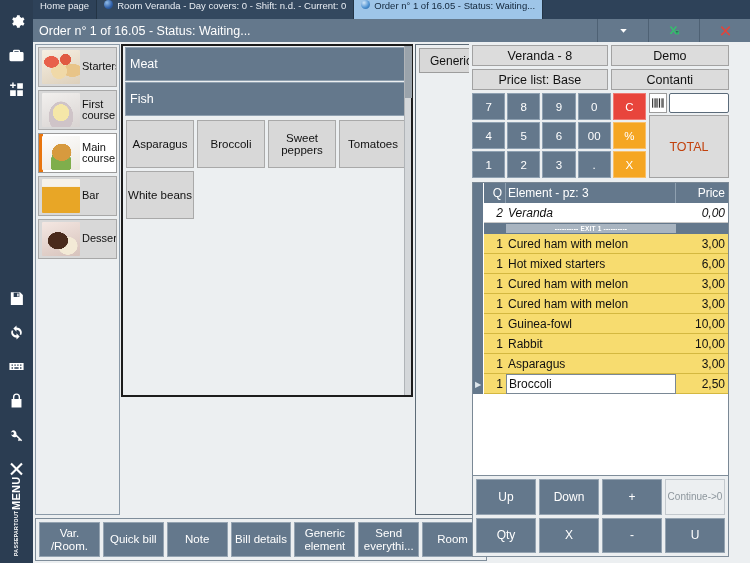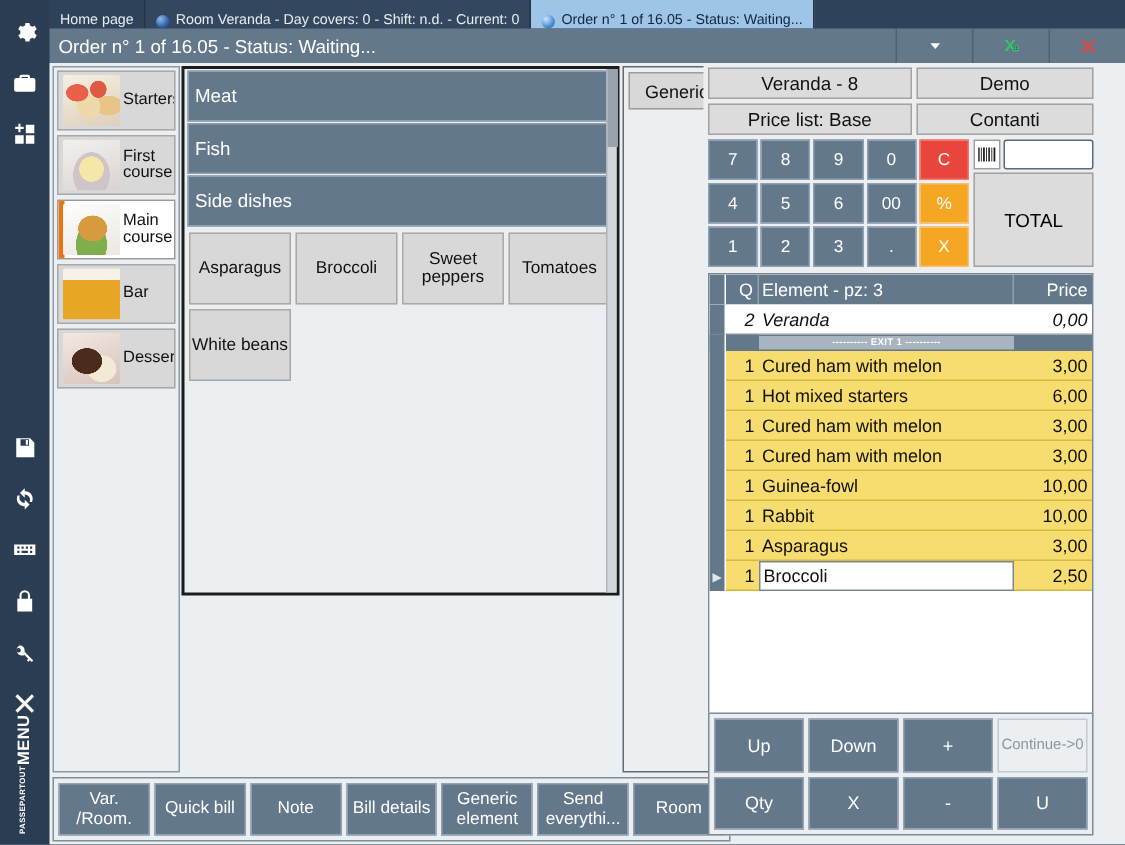--- a/index.html
+++ b/index.html
@@ -46,21 +46,21 @@
   #brand-logo svg { width: 13px; height: 13px; fill: #8b2f7e; }
 
   
   #tabstrip {
     position: absolute; left: 33px; top: 0; width: 717px; height: 19px;
     background: #2e4259;
     display: flex; align-items: stretch;
     font-size: 9.5px;
   }
   .tab {
-    display: flex; align-items: flex-end; gap: 4px;
+    display: flex; align-items: flex-start; gap: 4px;
     padding: 0 7px;
     color: #e8edf3;
     border-right: 1px solid #233445;
     white-space: nowrap;
     background: #33485f;
   }
   .tab.plain { background: #2e4259; }
   .tab.active { background: #9ec5e8; color: #12263a; }
   .tab-dot {
     width: 9px; height: 9px; border-radius: 50%;
@@ -230,21 +230,21 @@
   #barcode-icon {
     width: 18px; background: #ffffff; border: 1px solid #9c9c9c;
     display: flex; align-items: center; justify-content: center;
   }
   #barcode-input {
     flex: 1; background: #ffffff; border: 1px solid #5b6b7a; border-radius: 2px;
   }
   #total-btn {
     flex: 1; background: #dcdcdc; border: 1px solid #a2a2a2;
     display: flex; align-items: center; justify-content: center;
-    font-size: 12.5px; color: #000000;
+    font-size: 12.5px; color: #c2410c;
   }
 
   
   #grid {
     margin: 4px 3px 0 3px; height: 296px;
     background: #ffffff; border: 1px solid #7a8895;
     display: flex; flex-direction: column; overflow: hidden;
   }
   .grow { display: flex; height: 20px; flex: none; font-size: 12px; }
   .gh { background: #64788c; color: #ffffff; font-weight: normal; }
@@ -429,23 +429,20 @@
         <div class="cat-label">Desserts</div>
       </div>
     </div>
 
     <div id="menupanel">
       <div class="grp">
         <span>Meat</span>
       </div>
       <div class="grp">
         <span>Fish</span>
-      </div>
-      <div class="grp">
-        <span>Side dishes</span>
       </div>
       <div id="items">
         <div class="item">Asparagus</div>
         <div class="item">Broccoli</div>
         <div class="item">Sweet peppers</div>
         <div class="item">Tomatoes</div>
         <div class="item">White beans</div>
       </div>
       <div id="menu-scroll">
         <div id="menu-scroll-thumb"></div>

